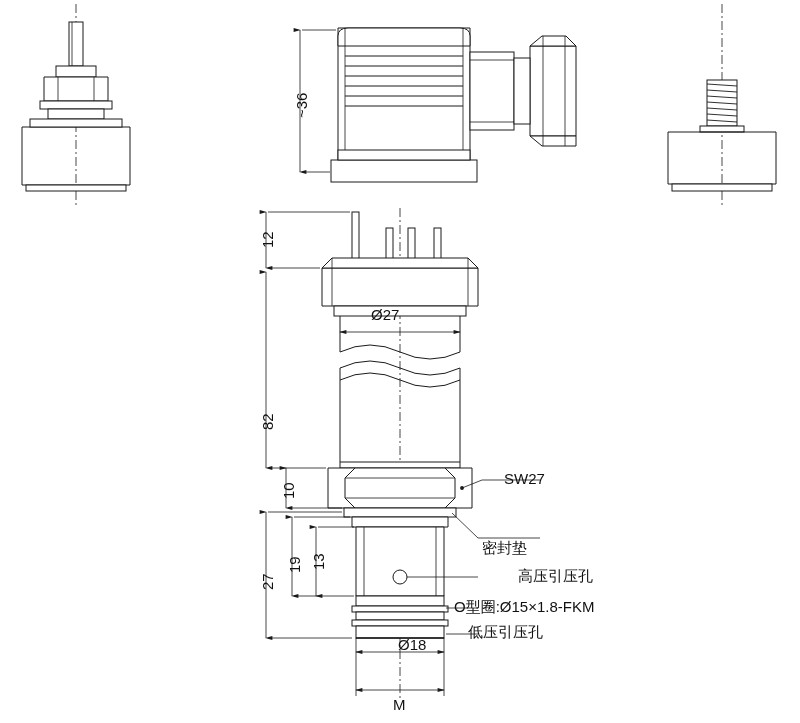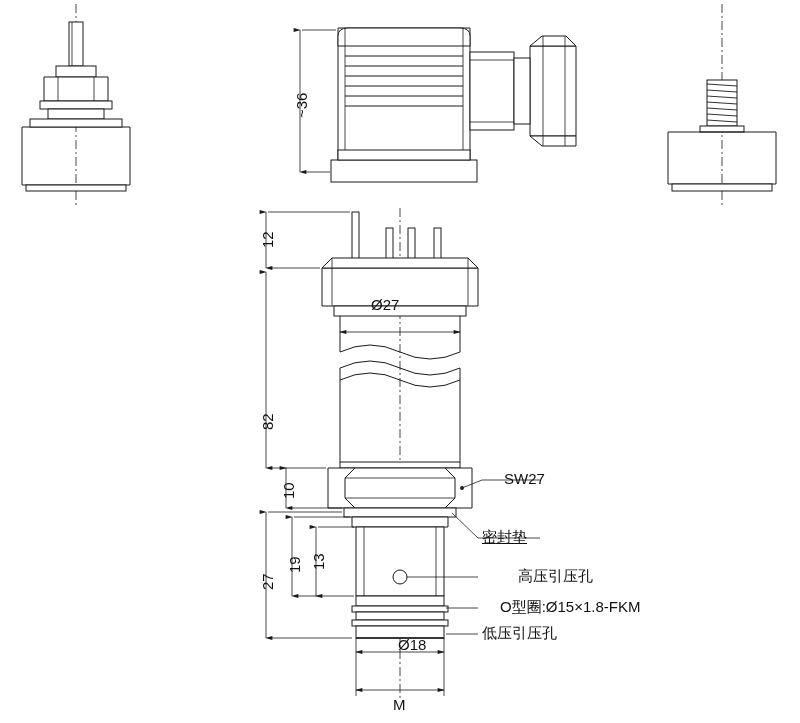--- a/index.html
+++ b/index.html
@@ -239,25 +239,25 @@
   <div class="lbl v" style="left:260px;top:430px;transform:rotate(-90deg);">82</div>
 
   <div class="lbl v" style="left:281px;top:499px;transform:rotate(-90deg);">10</div>
 
   <div class="lbl v" style="left:311px;top:570px;transform:rotate(-90deg);">13</div>
 
   <div class="lbl v" style="left:287px;top:573px;transform:rotate(-90deg);">19</div>
 
   <div class="lbl v" style="left:260px;top:590px;transform:rotate(-90deg);">27</div>
 
-  <div class="lbl" style="left:371px;top:297px;text-align:right;">Ø27</div>
+  <div class="lbl" style="left:371px;top:307px;text-align:right;">Ø27</div>
 
   <div class="lbl" style="left:372px;top:637px;margin-left:26px;">Ø18</div>
 
   <div class="lbl" style="left:393px;top:697px;">M</div>
 
   <div class="lbl" style="left:504px;top:471px;">SW27</div>
-  <div class="lbl" style="left:482px;top:529px;text-decoration:underline;">密封垫</div>
+  <div class="lbl" style="left:482px;top:540px;">密封垫</div>
   <div class="lbl" style="left:482px;top:568px;margin-left:36px;">高压引压孔</div>
-  <div class="lbl" style="left:500px;top:599px;">O型圈:Ø15×1.8-FKM</div>
-  <div class="lbl" style="left:482px;top:625px;">低压引压孔</div>
+  <div class="lbl" style="left:454px;top:599px;">O型圈:Ø15×1.8-FKM</div>
+  <div class="lbl" style="left:468px;top:625px;font-family:Liberation Serif, serif;">低压引压孔</div>
 
 </div>
 
 </body></html>

